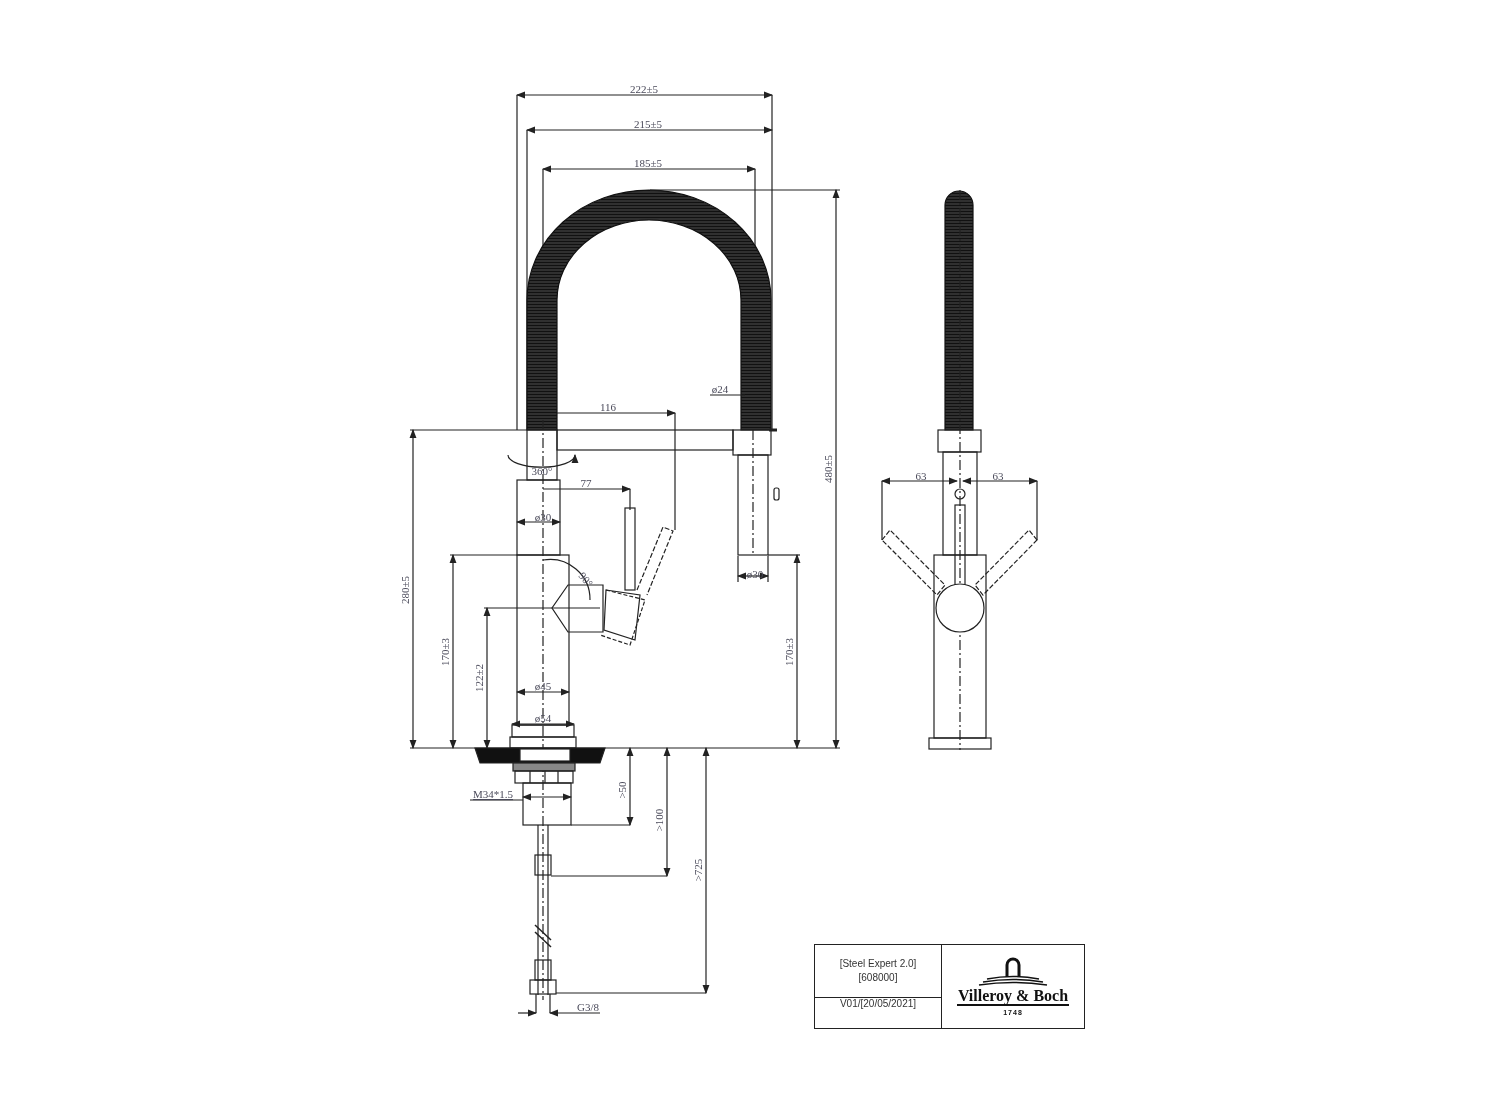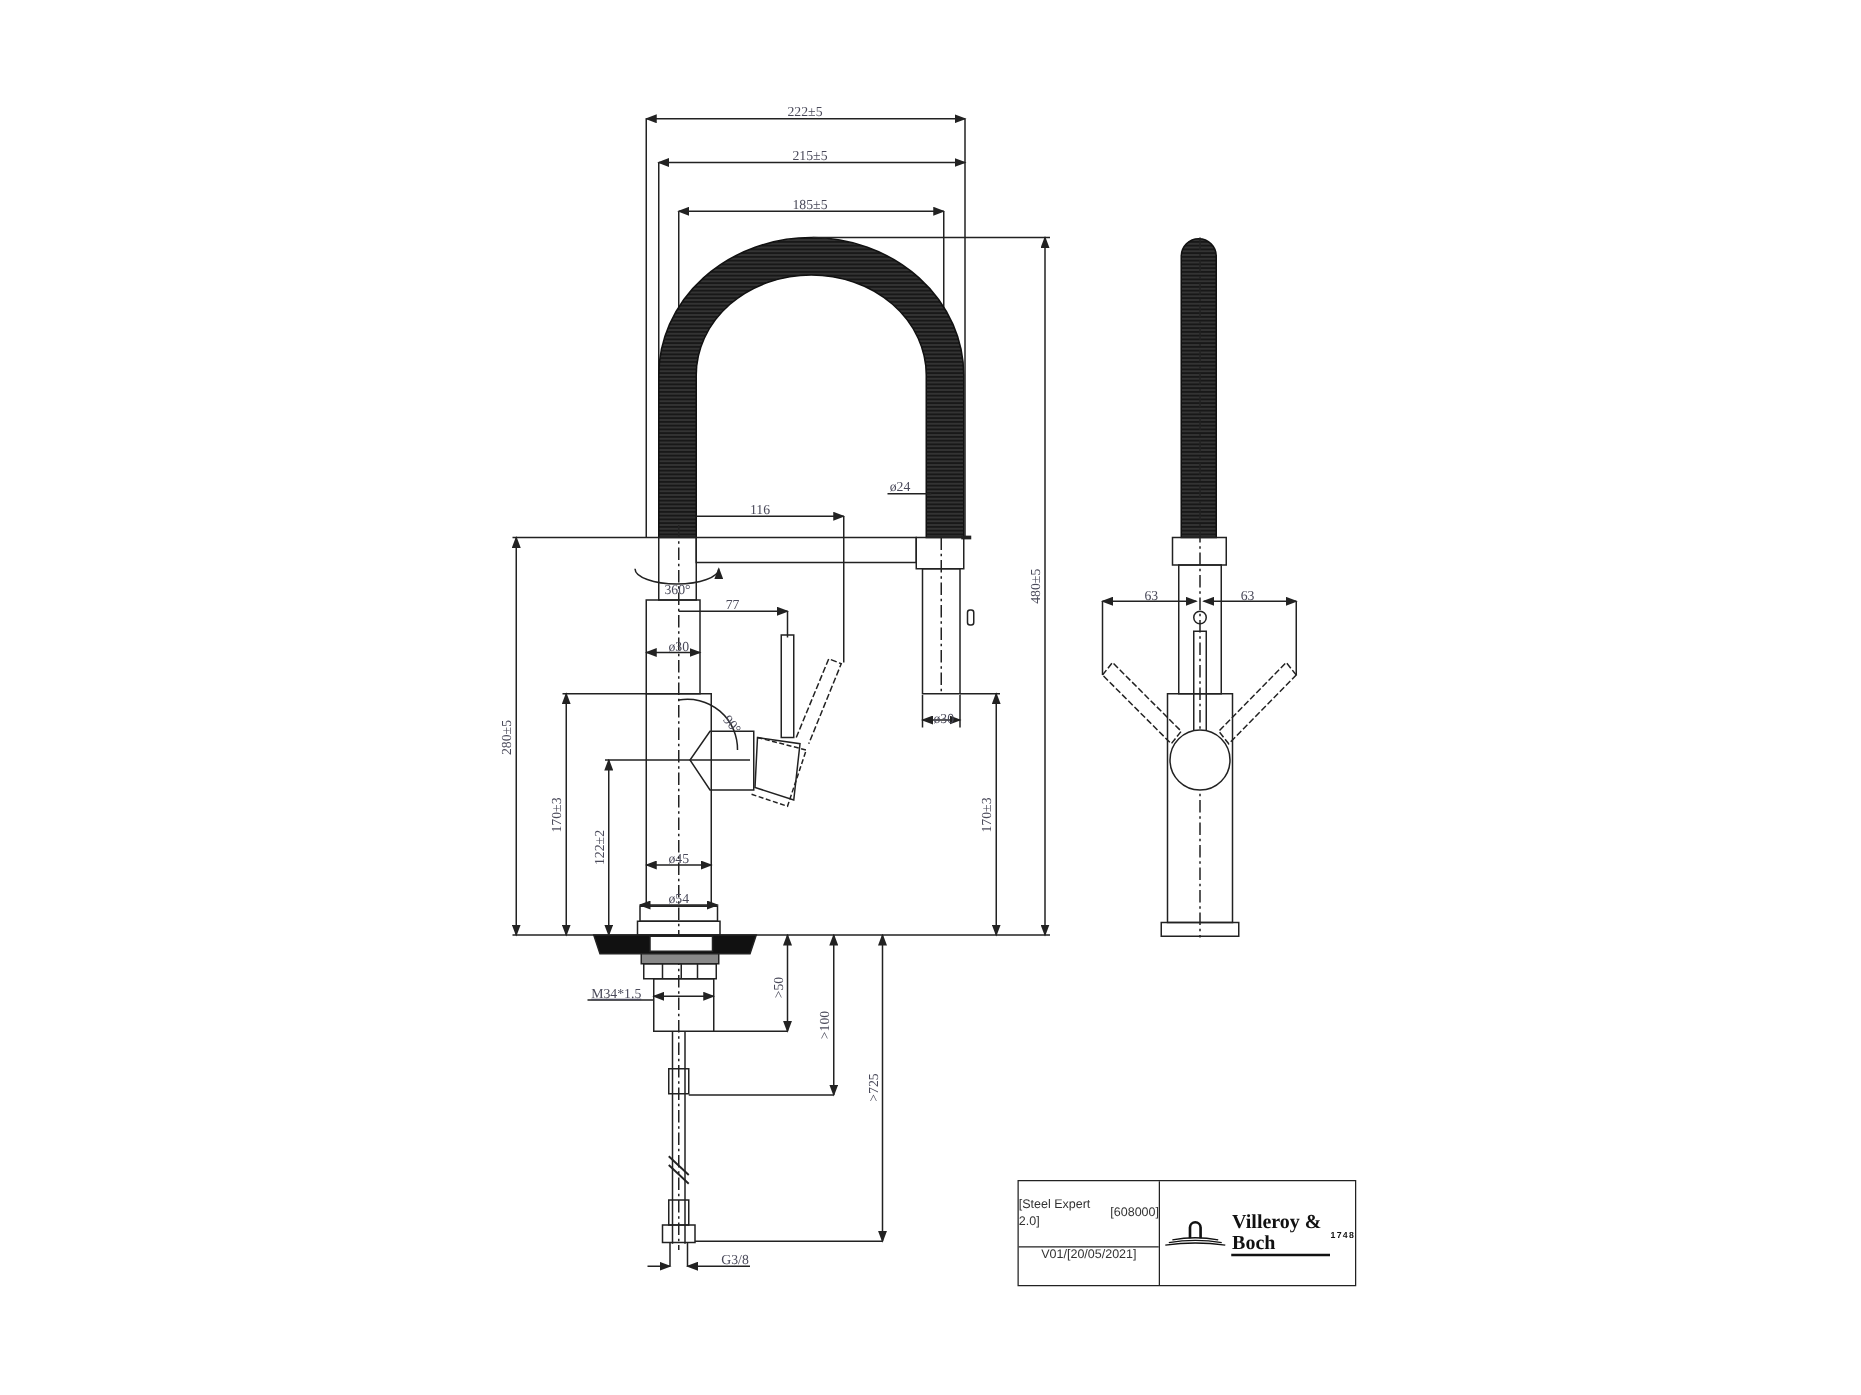--- a/index.html
+++ b/index.html
@@ -3,26 +3,26 @@
 <meta charset="utf-8">
 <style>
   html, body { margin: 0; padding: 0; background: #ffffff; }
   body { width: 1489px; height: 1116px; position: relative; overflow: hidden;
          font-family: "Liberation Serif", serif; }
   #drawing { position: absolute; left: 0; top: 0; width: 1489px; height: 1116px; }
   .dim { font-family: "Liberation Serif", serif; font-size: 11px; fill: #4a4a5a; }
   .tb-box { position: absolute; left: 814px; top: 944px; width: 271px; height: 85px;
             border: 1.5px solid #222; box-sizing: border-box; display: flex; }
   .tb-left { width: 126px; border-right: 1.5px solid #222; display: flex; flex-direction: column; }
-  .tb-product { flex: 0 0 52px; border-bottom: 1.5px solid #222; display: flex; flex-direction: row;
+  .tb-product { flex: 0 0 52px; border-bottom: 1.5px solid #222; display: flex; flex-direction: column;
                 align-items: center; justify-content: center;
                 font-family: "Liberation Sans", sans-serif; font-size: 10px; color: #333; line-height: 14px; }
   .tb-version { flex: 1; display: flex; align-items: flex-start; justify-content: center;
                 font-family: "Liberation Sans", sans-serif; font-size: 10px; color: #333; }
-  .tb-right { flex: 1; display: flex; flex-direction: row; align-items: center; justify-content: flex-end; }
+  .tb-right { flex: 1; display: flex; flex-direction: column; align-items: center; justify-content: center; }
   .brand { font-family: "Liberation Serif", serif; font-weight: bold; font-size: 16px; color: #111;
            border-bottom: 2px solid #111; line-height: 17px; padding: 0 1px; }
   .year { font-family: "Liberation Sans", sans-serif; font-weight: bold; font-size: 7px; color: #111; margin-top: 3px; letter-spacing: 1px; }
 </style>
 </head>
 <body>
 
 <svg id="drawing" viewBox="0 0 1489 1116" xmlns="http://www.w3.org/2000/svg">
   <defs>
     <pattern id="coil" width="4" height="3" patternUnits="userSpaceOnUse">

